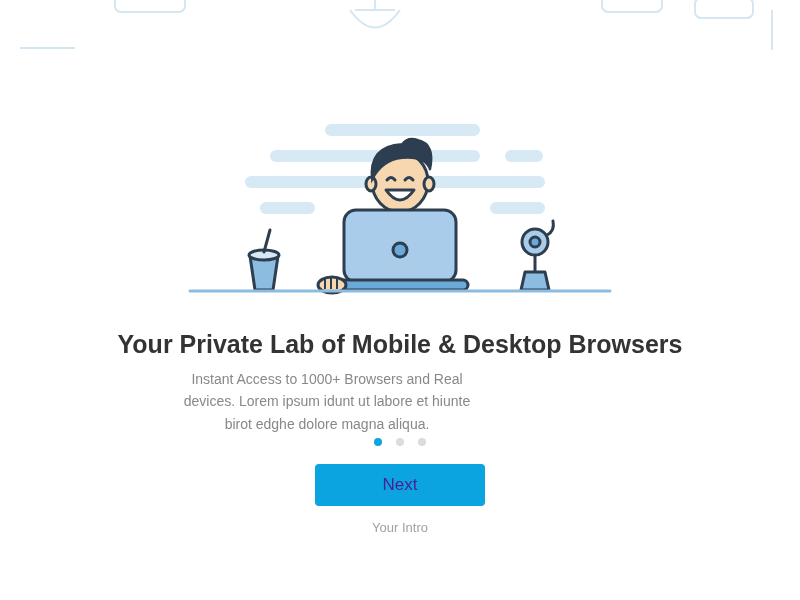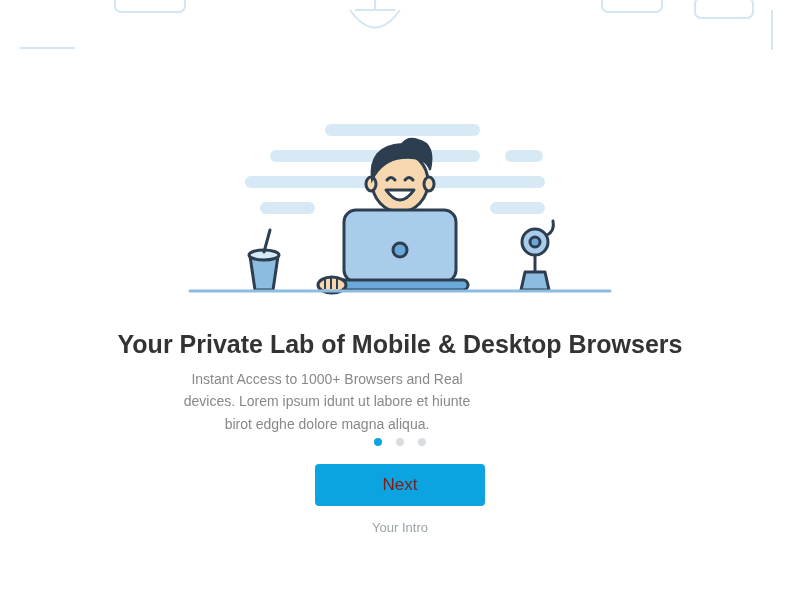--- a/index.html
+++ b/index.html
@@ -6,21 +6,21 @@
   html, body { width: 800px; height: 600px; font-family: "Segoe UI", Arial, sans-serif; background: #fff; overflow: hidden; }
   .page { position: relative; width: 800px; height: 600px; border-radius: 12px; }
   .bg-deco { position: absolute; top: 0; left: 0; width: 800px; height: 60px; pointer-events: none; }
   .hero { position: absolute; top: 110px; left: 50%; transform: translateX(-50%); width: 500px; height: 200px; }
   .headline { position: absolute; top: 330px; left: 0; width: 800px; text-align: center; font-size: 25px; font-weight: 700; color: #333; }
   .subhead { position: absolute; top: 368px; left: 0; width: 654px; text-align: center; font-size: 14px; color: #888; line-height: 1.6; padding: 0 170px; }
   .dots { position: absolute; top: 432px; left: 0; width: 800px; text-align: center; }
   .dot { display: inline-block; width: 8px; height: 8px; border-radius: 50%; margin: 0 5px; background: #d9dde0; cursor: pointer; }
   .dot.active { background: #0ba4e0; }
   .cta-wrap { position: absolute; top: 464px; left: 0; width: 800px; text-align: center; }
-  .cta { display: inline-block; background: #0ba4e0; color: #7f1d1d; border: none; border-radius: 4px; font-size: 17px; padding: 11px 0; width: 170px; cursor: pointer; }
+  .cta { display: inline-block; background: #0ba4e0; color: #4c1d95; border: none; border-radius: 4px; font-size: 17px; padding: 11px 0; width: 170px; cursor: pointer; }
   .skip-wrap { position: absolute; top: 518px; left: 0; width: 800px; text-align: center; }
   .skip { background: none; border: none; color: #9aa3a8; font-size: 13px; cursor: pointer; }
 </style>
 </head>
 <body>
 
 <div class="page">
 
   <svg class="bg-deco" viewBox="0 0 800 60">
     <g fill="none" stroke="#d3e6f2" stroke-width="2">

